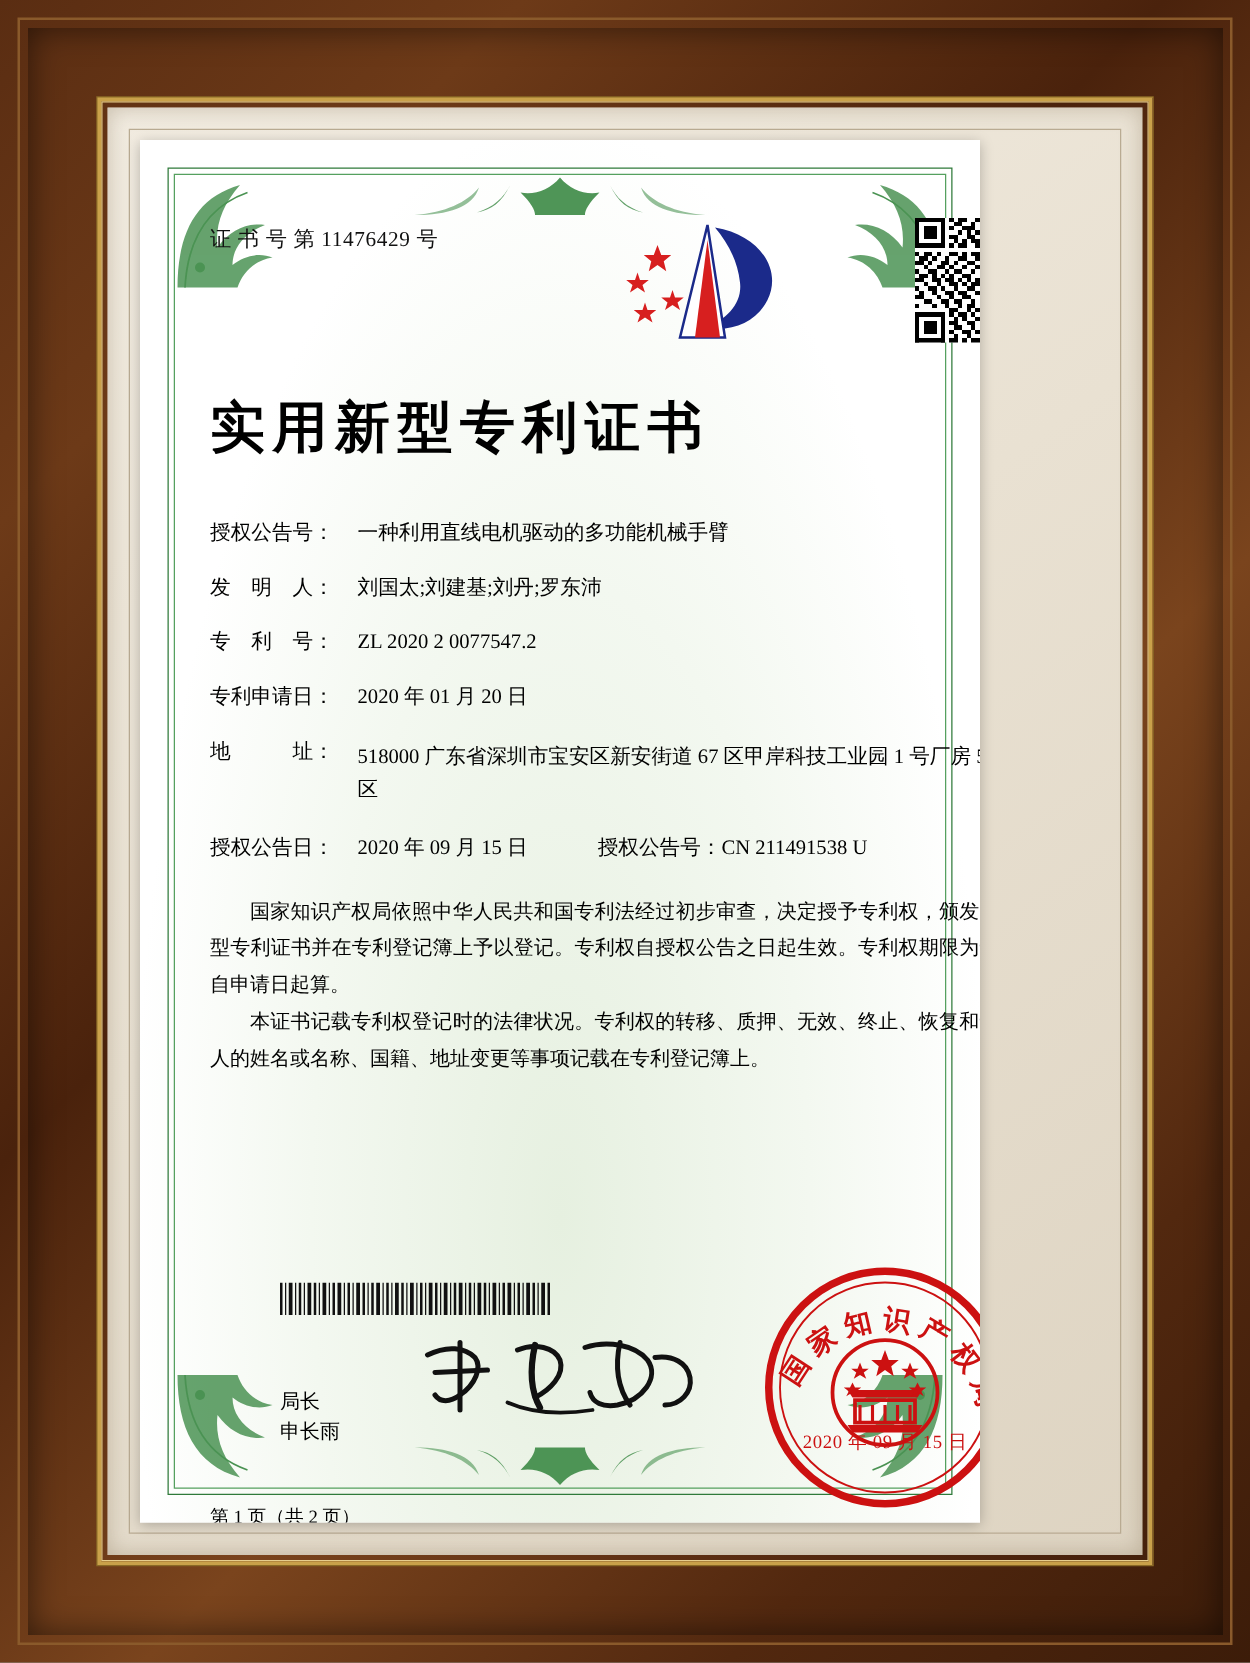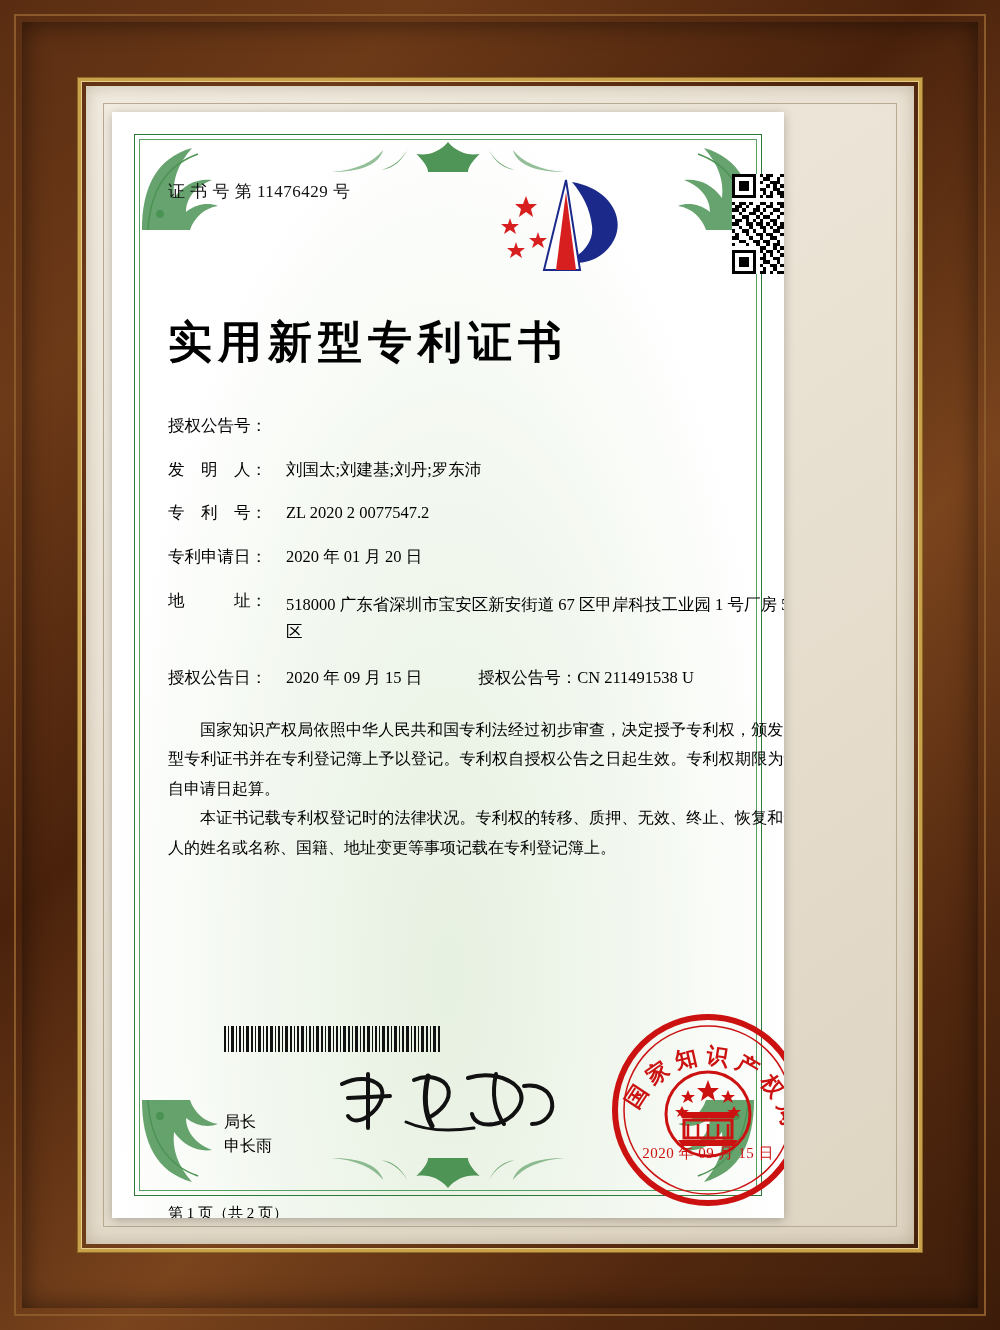--- a/index.html
+++ b/index.html
@@ -429,20 +429,21 @@
           </svg>
         </div>
       </div>
 
       <div class="title">实用新型专利证书</div>
 
       <div class="fields">
 
         <div class="f-row">
           <div class="f-label">授权公告号：</div>
+          <div class="f-value">一种利用直线电机驱动的多功能机械手臂</div>
         </div>
 
         <div class="f-row">
           <div class="f-label">发　明　人：</div>
           <div class="f-value">刘国太;刘建基;刘丹;罗东沛</div>
         </div>
 
         <div class="f-row">
           <div class="f-label">专　利　号：</div>
           <div class="f-value">ZL 2020 2 0077547.2</div>

